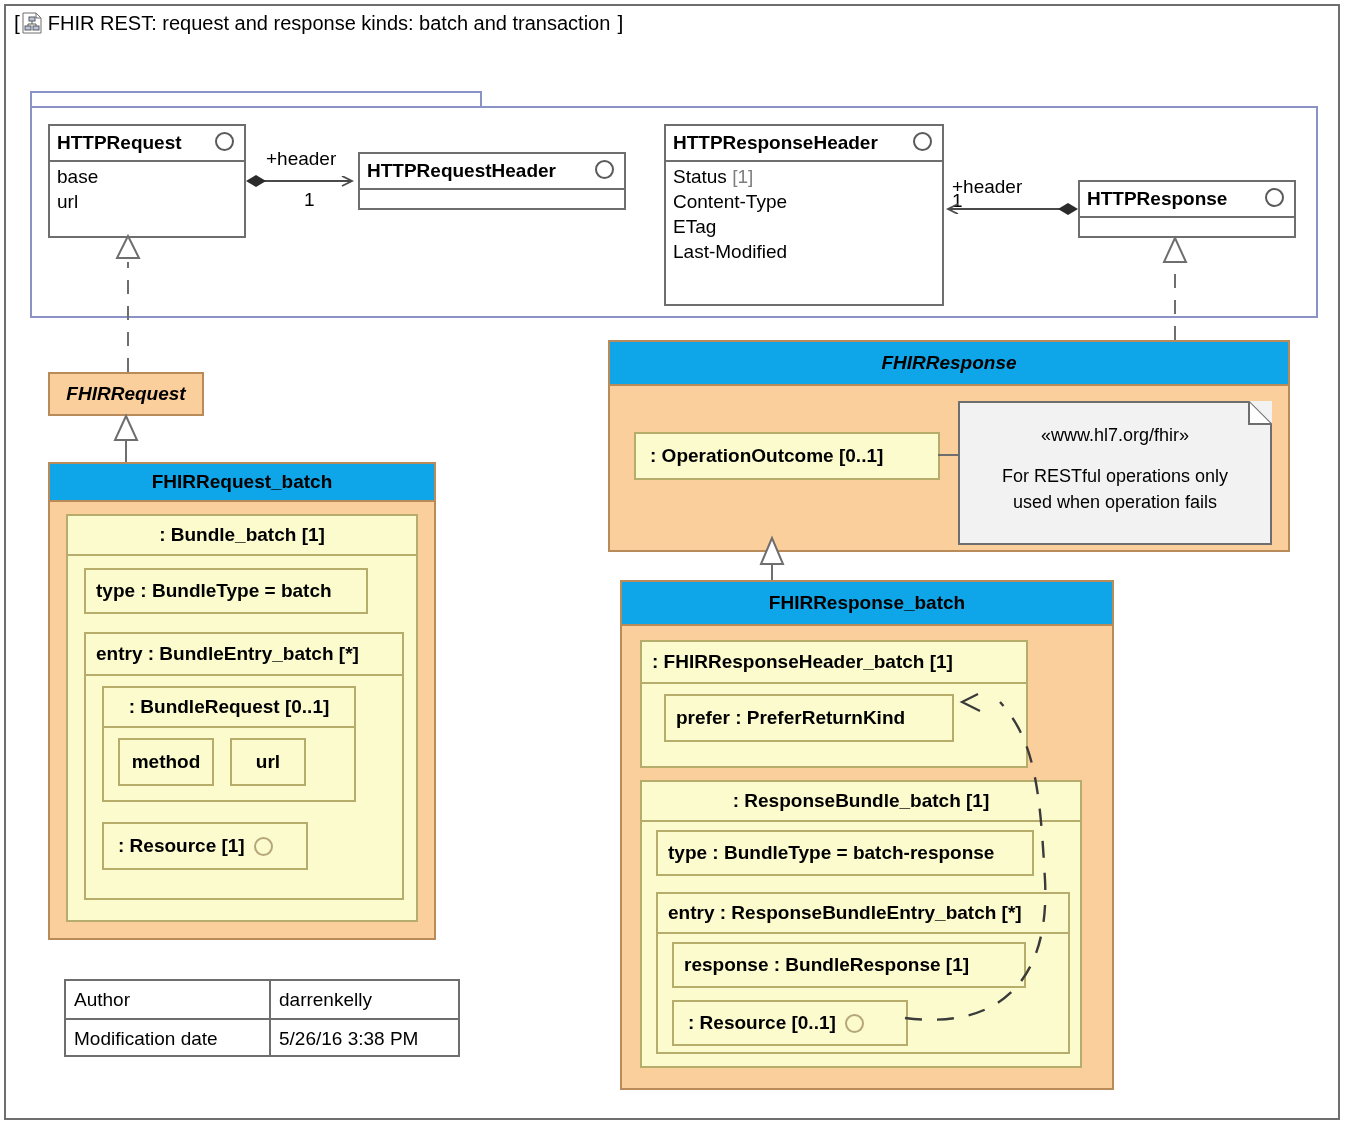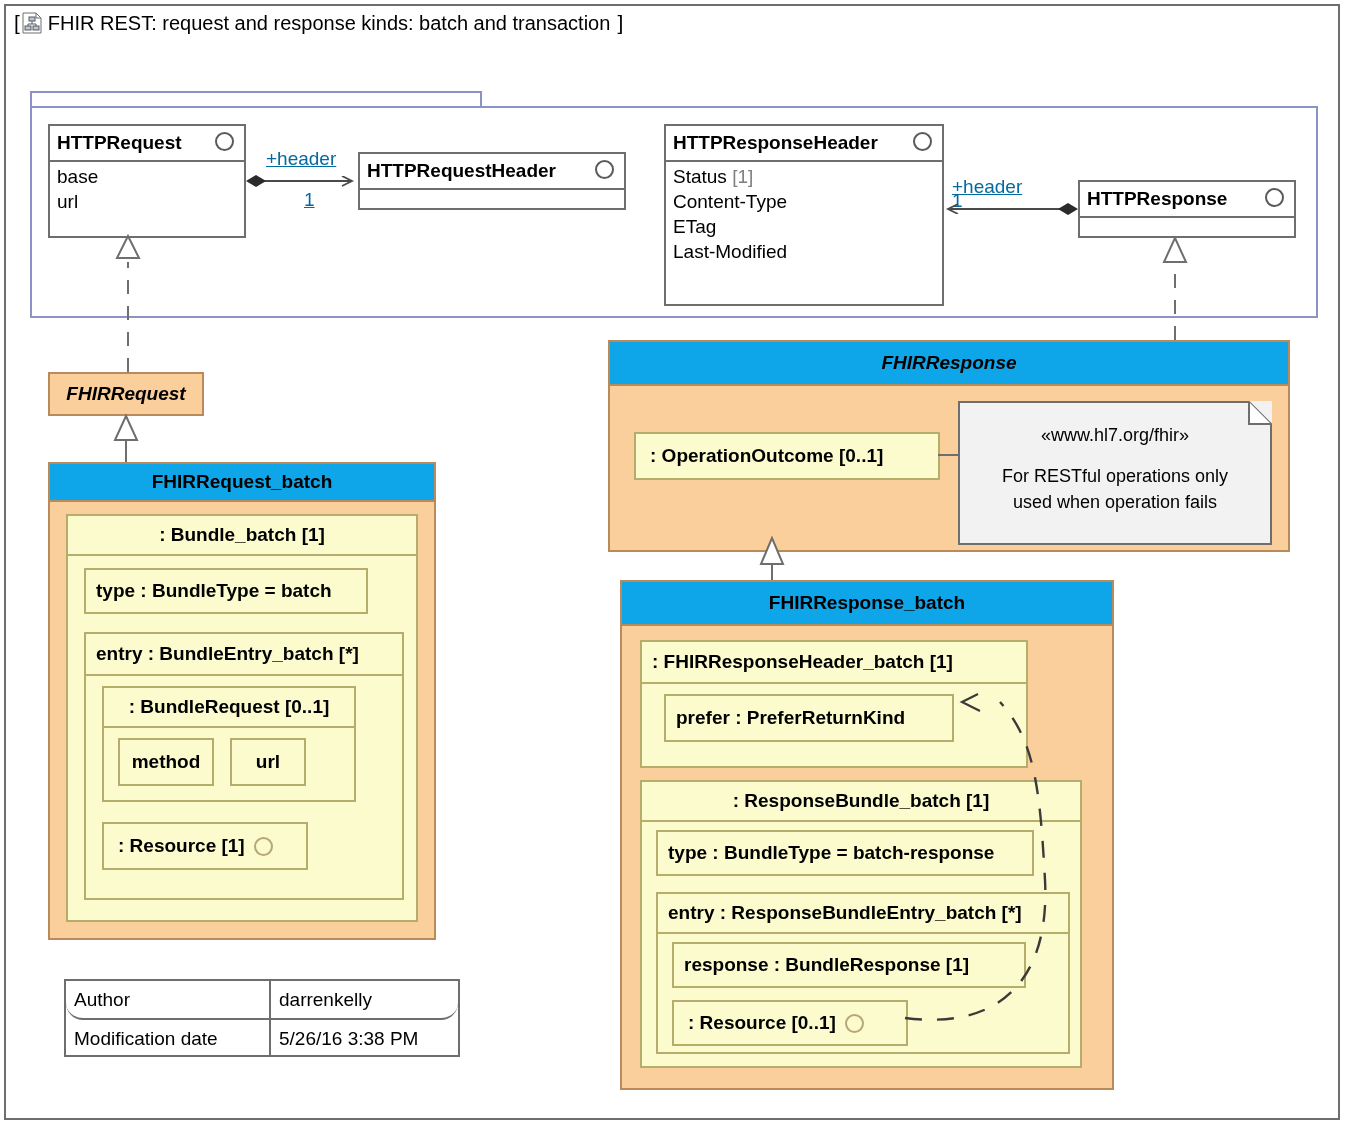--- a/index.html
+++ b/index.html
@@ -55,24 +55,24 @@
   .note-txt{position:absolute;left:0;right:0;top:0;text-align:center;font-size:18px;
             color:#000;line-height:26px;}
 
   
   .meta-tbl{position:absolute;border:2px solid #6e6e6e;background:#fff;box-sizing:border-box;}
   .meta-row{display:flex;height:37px;}
   .meta-cell{font-size:19px;color:#000;display:flex;align-items:center;padding-left:8px;
              box-sizing:border-box;}
   .meta-cell.k{width:205px;border-right:2px solid #6e6e6e;}
   .meta-cell.v{flex:1;}
-  .meta-row.top{border-bottom:2px solid #6e6e6e;border-radius:17px;}
-
-  
-  .elabel{position:absolute;font-size:19px;color:#0369a1;white-space:nowrap;text-decoration:underline;}
+  .meta-row.top{border-bottom:2px solid #6e6e6e;}
+
+  
+  .elabel{position:absolute;font-size:19px;color:#000000;white-space:nowrap;}
 
   svg.ov{position:absolute;left:0;top:0;width:1352px;height:1132px;pointer-events:none;}
 </style>
 </head>
 <body>
 
 <div id="canvas">
 
   <div class="frame"></div>
 

